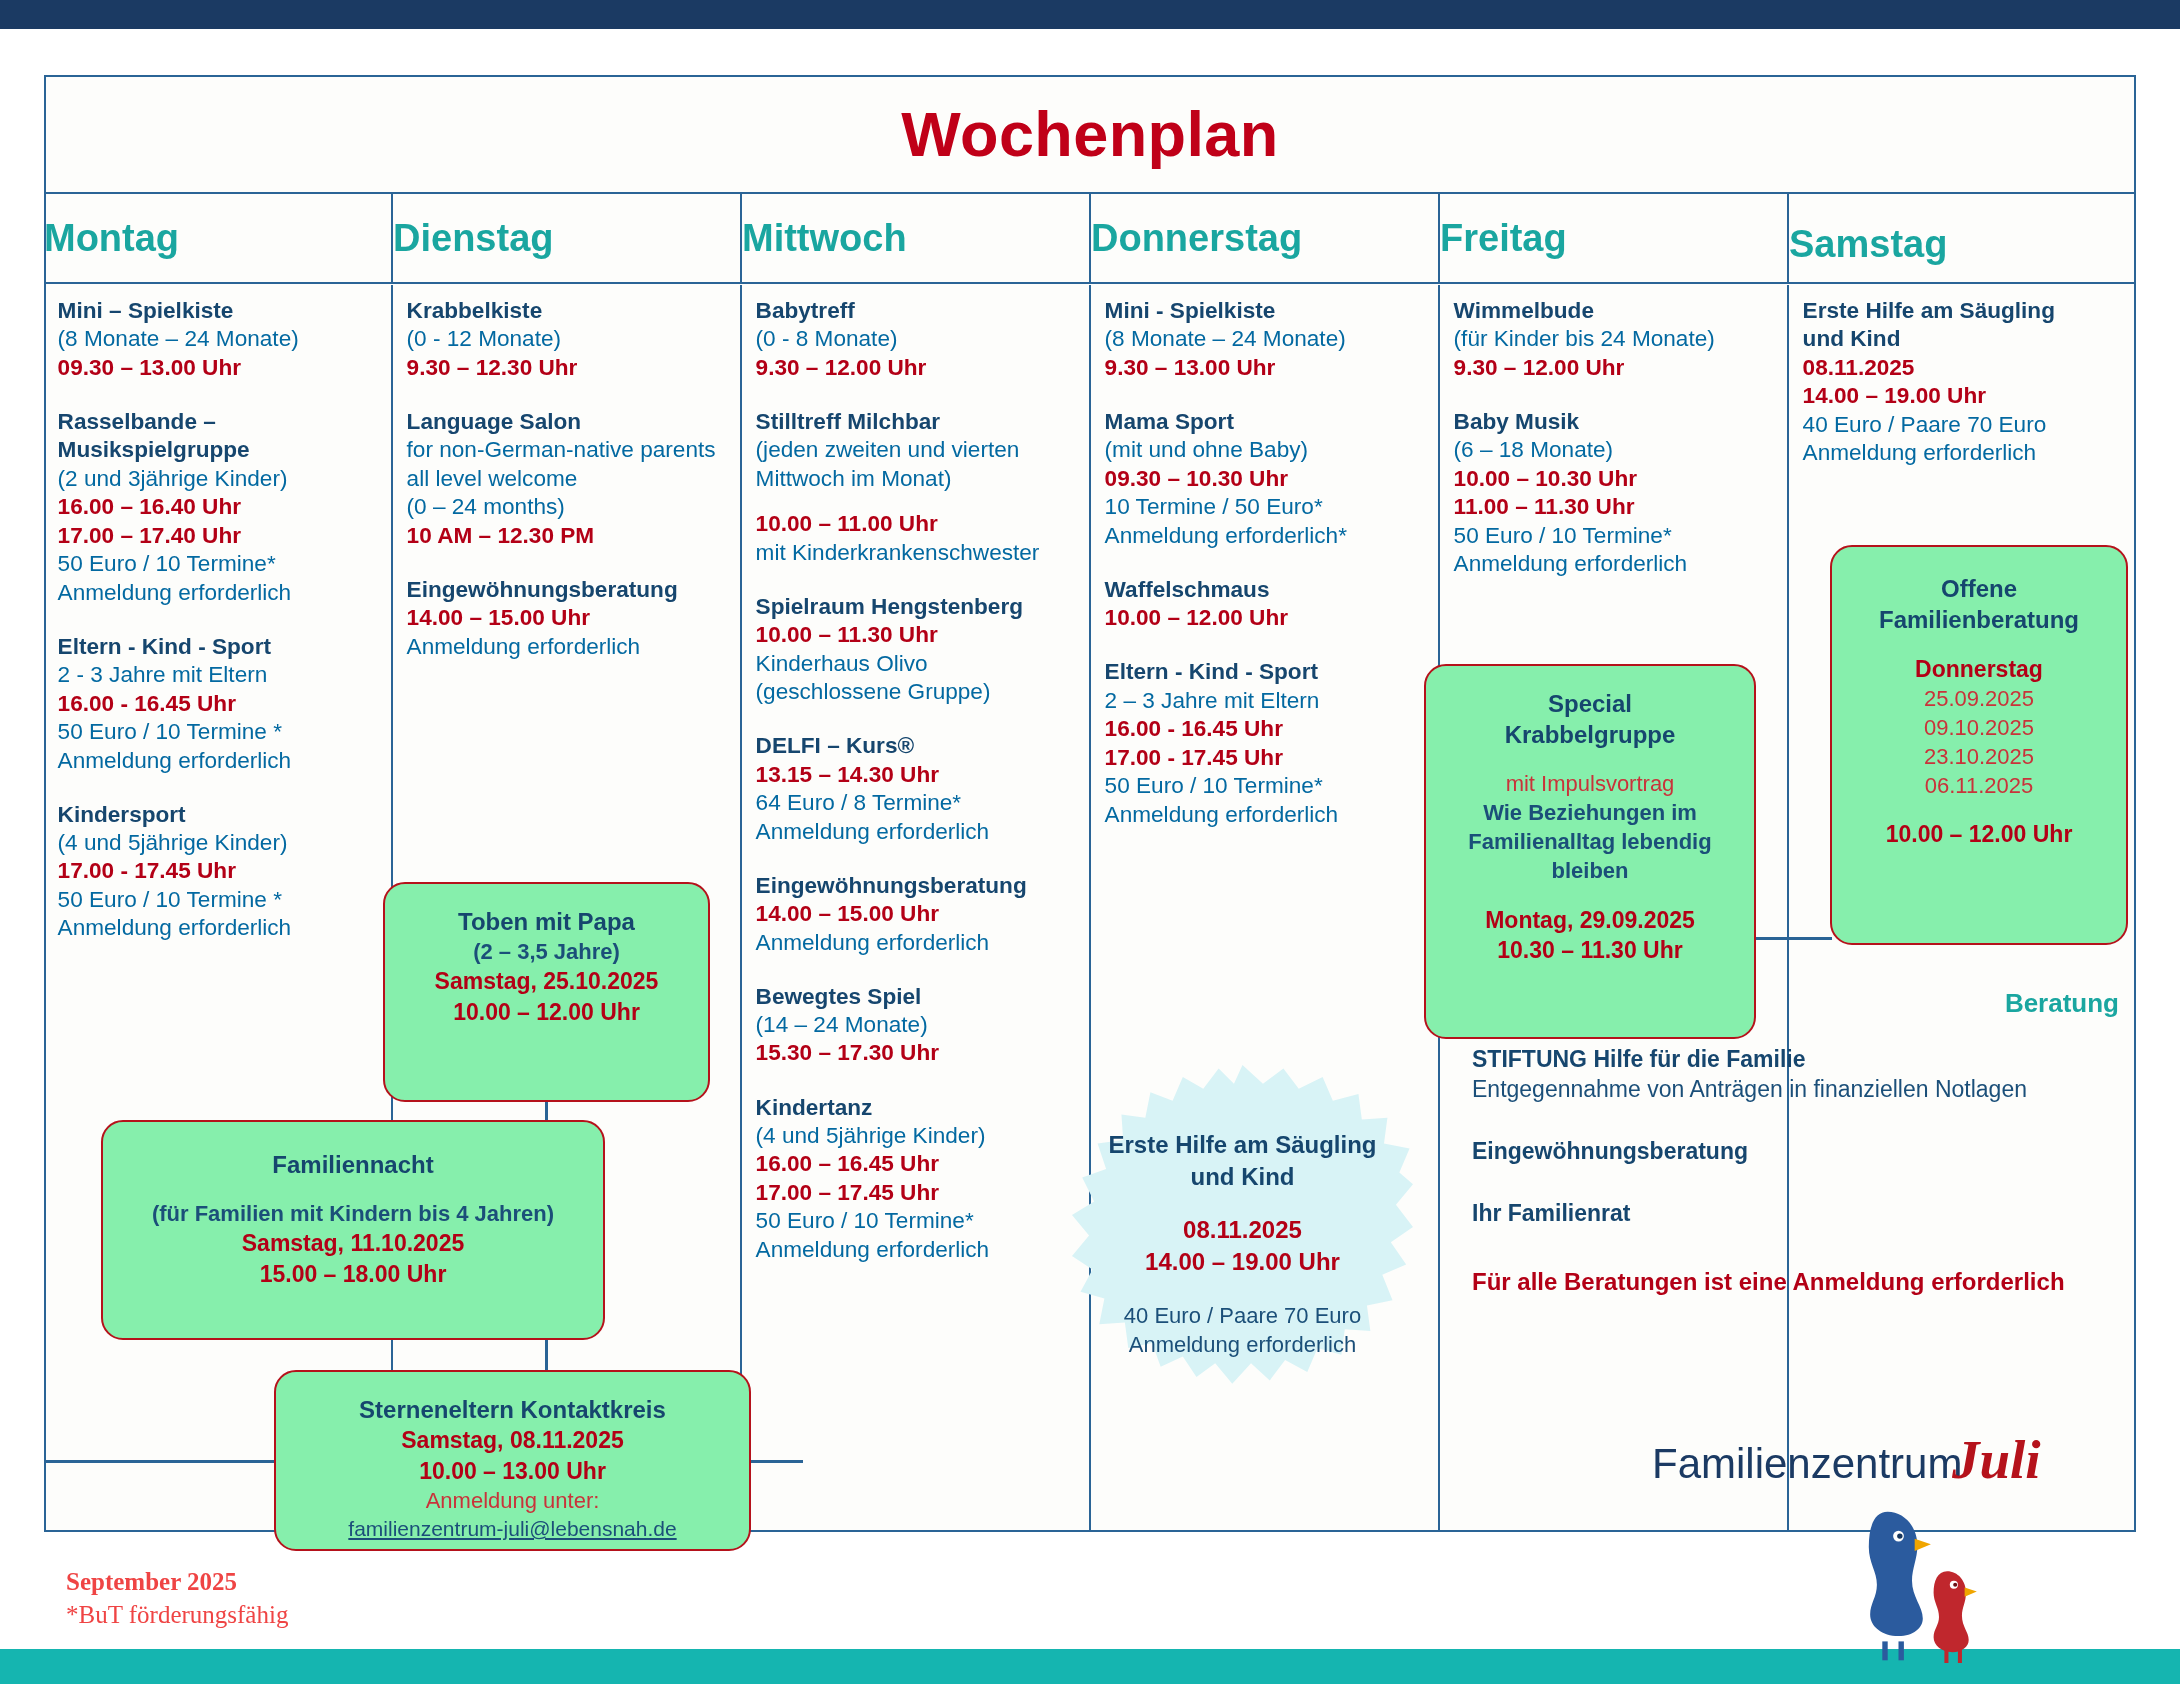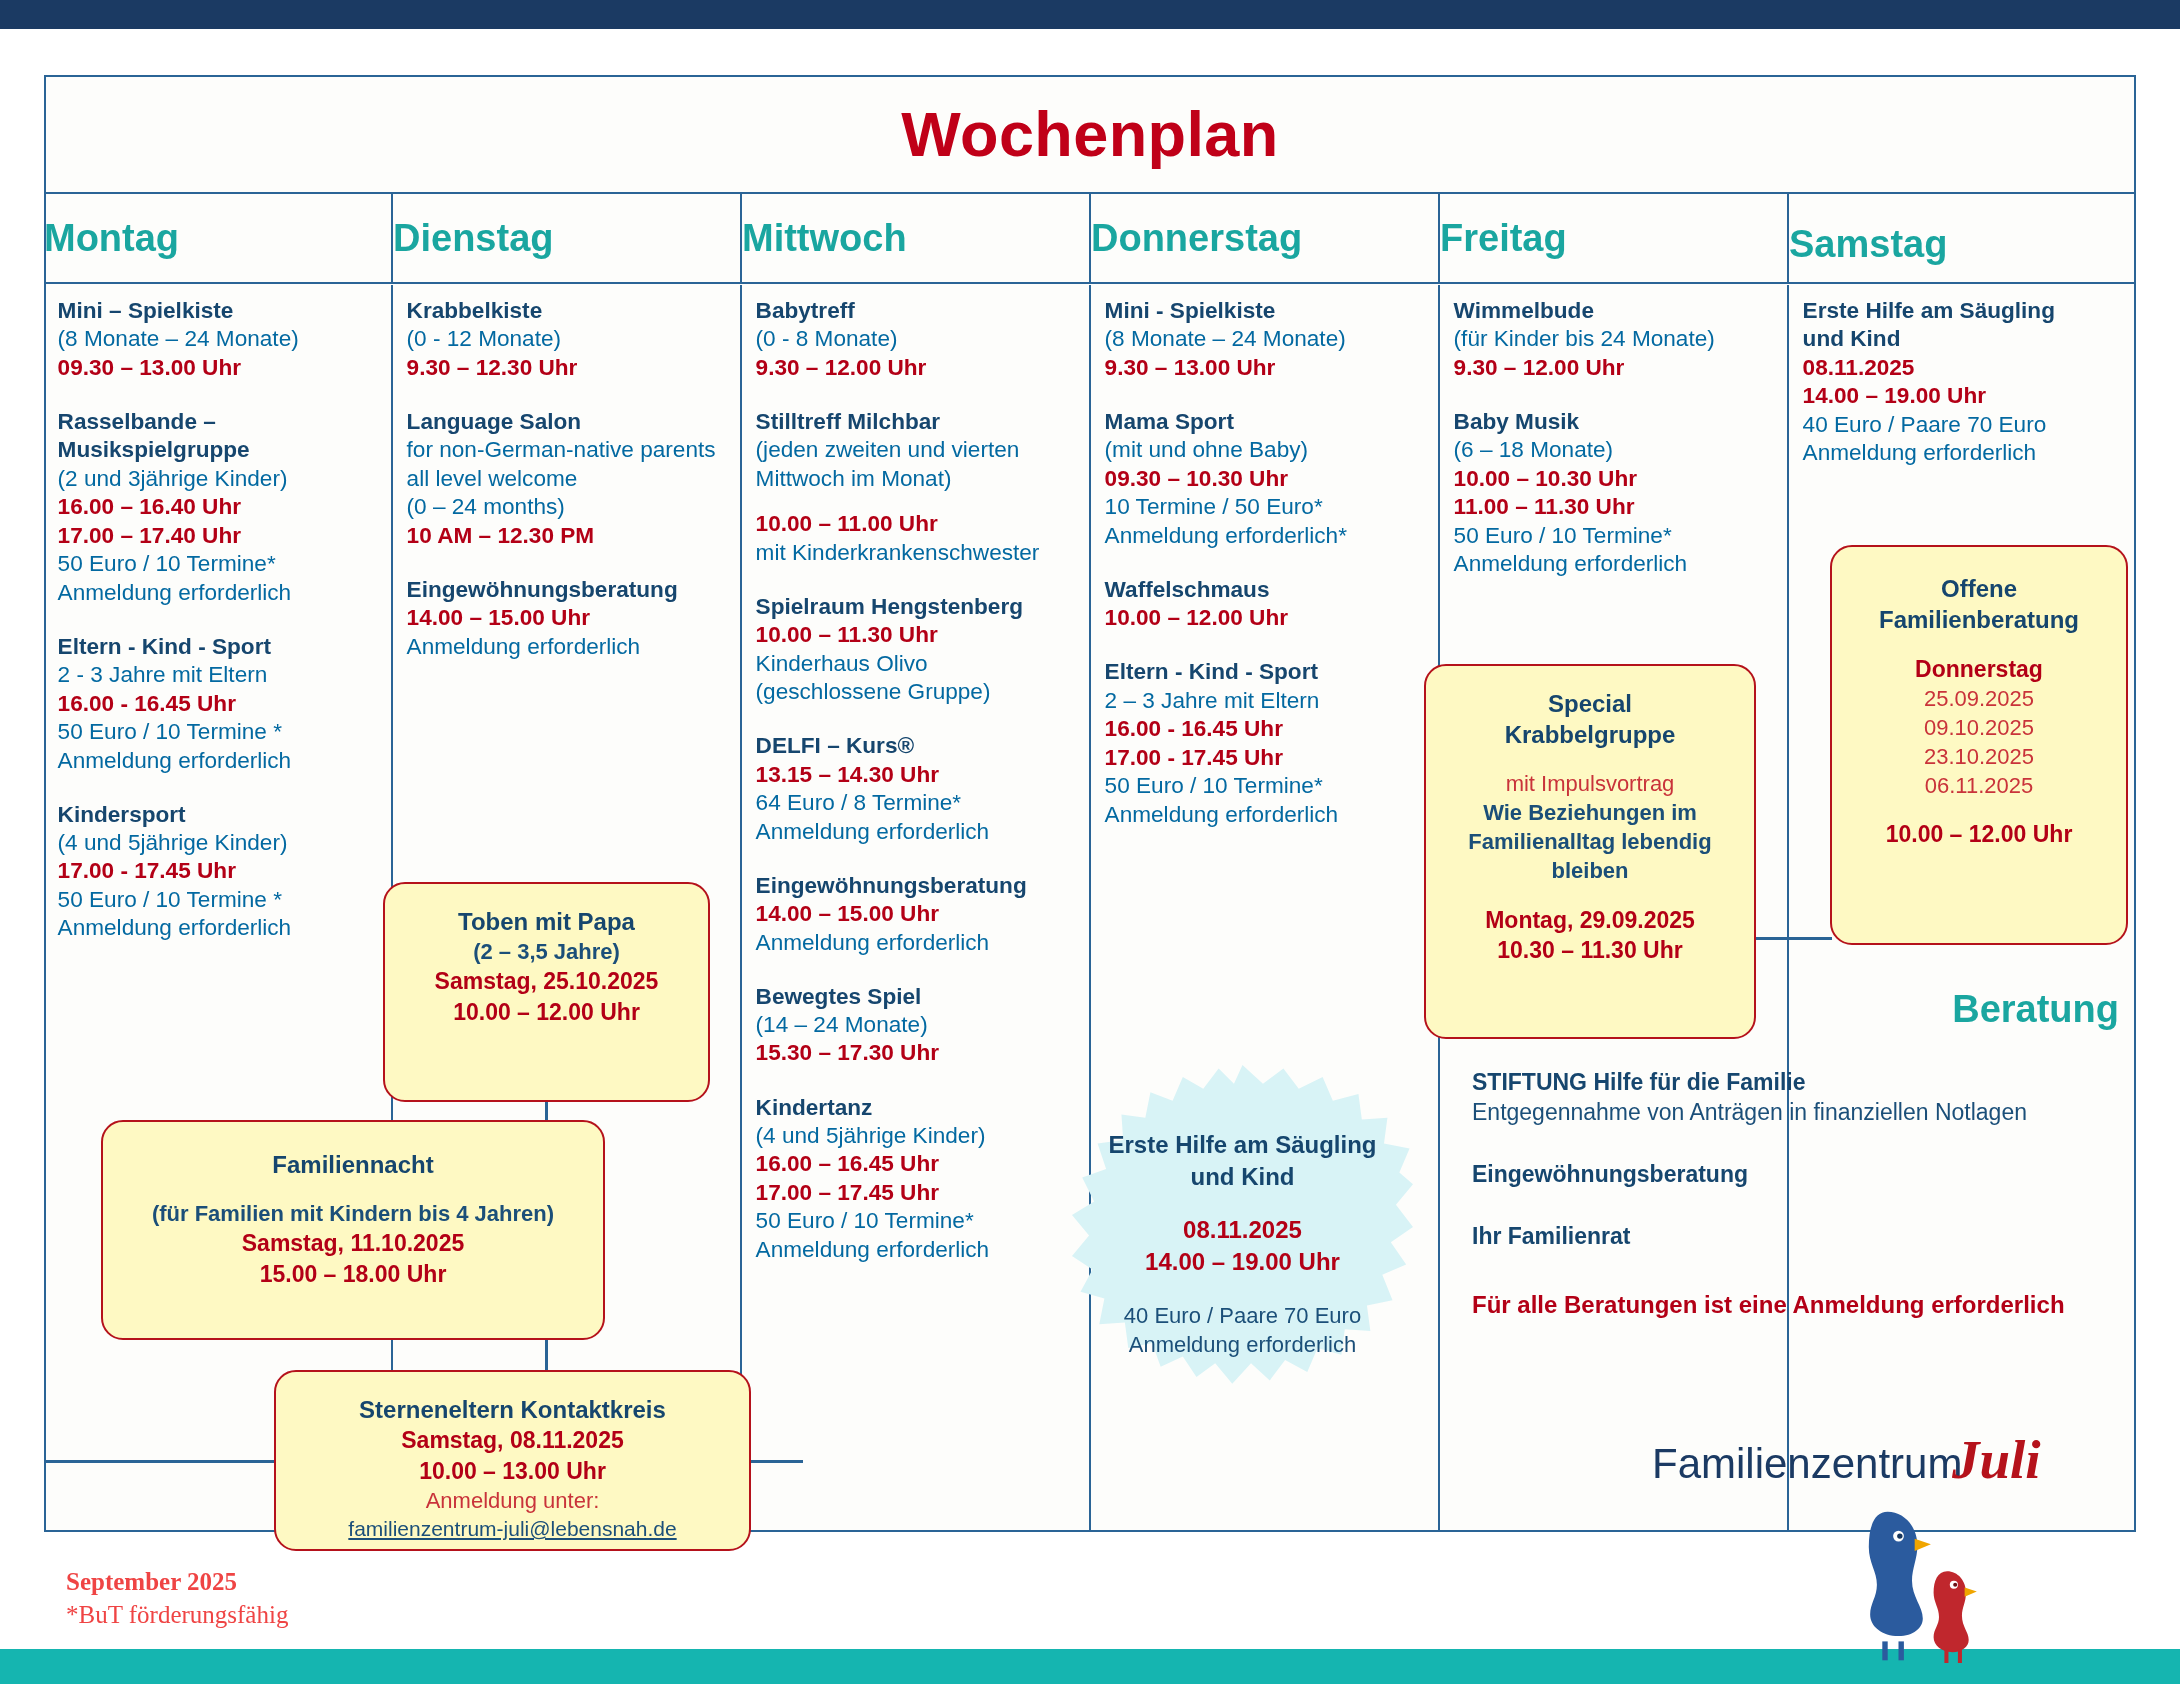--- a/index.html
+++ b/index.html
@@ -56,21 +56,21 @@
 
   .ev{margin-bottom:25.6px;}
   .ev .t{font-weight:bold;font-size:22.6px;line-height:1.26;color:#16466e;}
   .ev .n{font-weight:normal;font-size:22.6px;line-height:1.26;color:#0369a1;}
   .ev .r{font-weight:bold;font-size:22.6px;line-height:1.26;color:#b30016;}
   .ev .sp{height:17px;}
 
   
   .callout{
     position:absolute;border:2.6px solid #b5121b;border-radius:22px;
-    background:#fef9c3;box-sizing:border-box;text-align:center;z-index:6;
+    background:#86efac;box-sizing:border-box;text-align:center;z-index:6;
   }
   .callout .ch{font-weight:bold;font-size:24px;color:#16466e;line-height:1.3;}
   .callout .cn{font-size:22px;color:#1b4f79;line-height:1.32;font-weight:bold;}
   .callout .cr{font-weight:bold;font-size:23px;color:#b30016;line-height:1.32;}
   .callout .cr-light{font-size:22px;color:#c9333a;line-height:1.32;}
   .callout .cu{font-size:21px;color:#1b4f79;text-decoration:underline;line-height:1.32;}
   .callout .gap{height:19px;}
 
   
   #toben   {left:383px; top:882px; width:327px; height:220px;padding:22px 12px 0;}
@@ -92,21 +92,21 @@
     align-items:center;justify-content:center;text-align:center;padding:0 25.6px;
     box-sizing:border-box;
   }
   .burst .bh{font-weight:bold;font-size:24px;color:#16466e;line-height:1.3;}
   .burst .br{font-weight:bold;font-size:24px;color:#b30016;line-height:1.35;}
   .burst .bn{font-size:22px;color:#1b4f79;line-height:1.32;}
   .burst .bgap{height:22px;}
 
   
   .beratung{position:absolute;left:1472px;top:988px;width:647px;z-index:4;}
-  .beratung .bt{font-size:38px;font-weight:bold;color:#1aa6a0;text-align:right;margin-bottom:37px;}
+  .beratung .bt{font-size:26px;font-weight:bold;color:#1aa6a0;text-align:right;margin-bottom:26px;}
   .beratung .h{font-weight:bold;font-size:23px;color:#16466e;line-height:1.3;}
   .beratung .p{font-size:23px;color:#1b4f79;line-height:1.3;}
   .beratung .g{height:32px;}
   .beratung .final{font-weight:bold;font-size:24px;color:#b30016;line-height:1.3;margin-top:37px;}
 
   
   .footer{position:absolute;left:66px;top:1566px;z-index:8;}
   .footer div{font-family:"Liberation Serif", serif;font-size:25px;color:#ef4444;line-height:1.3;}
   .footer .b{font-weight:bold;}
 

